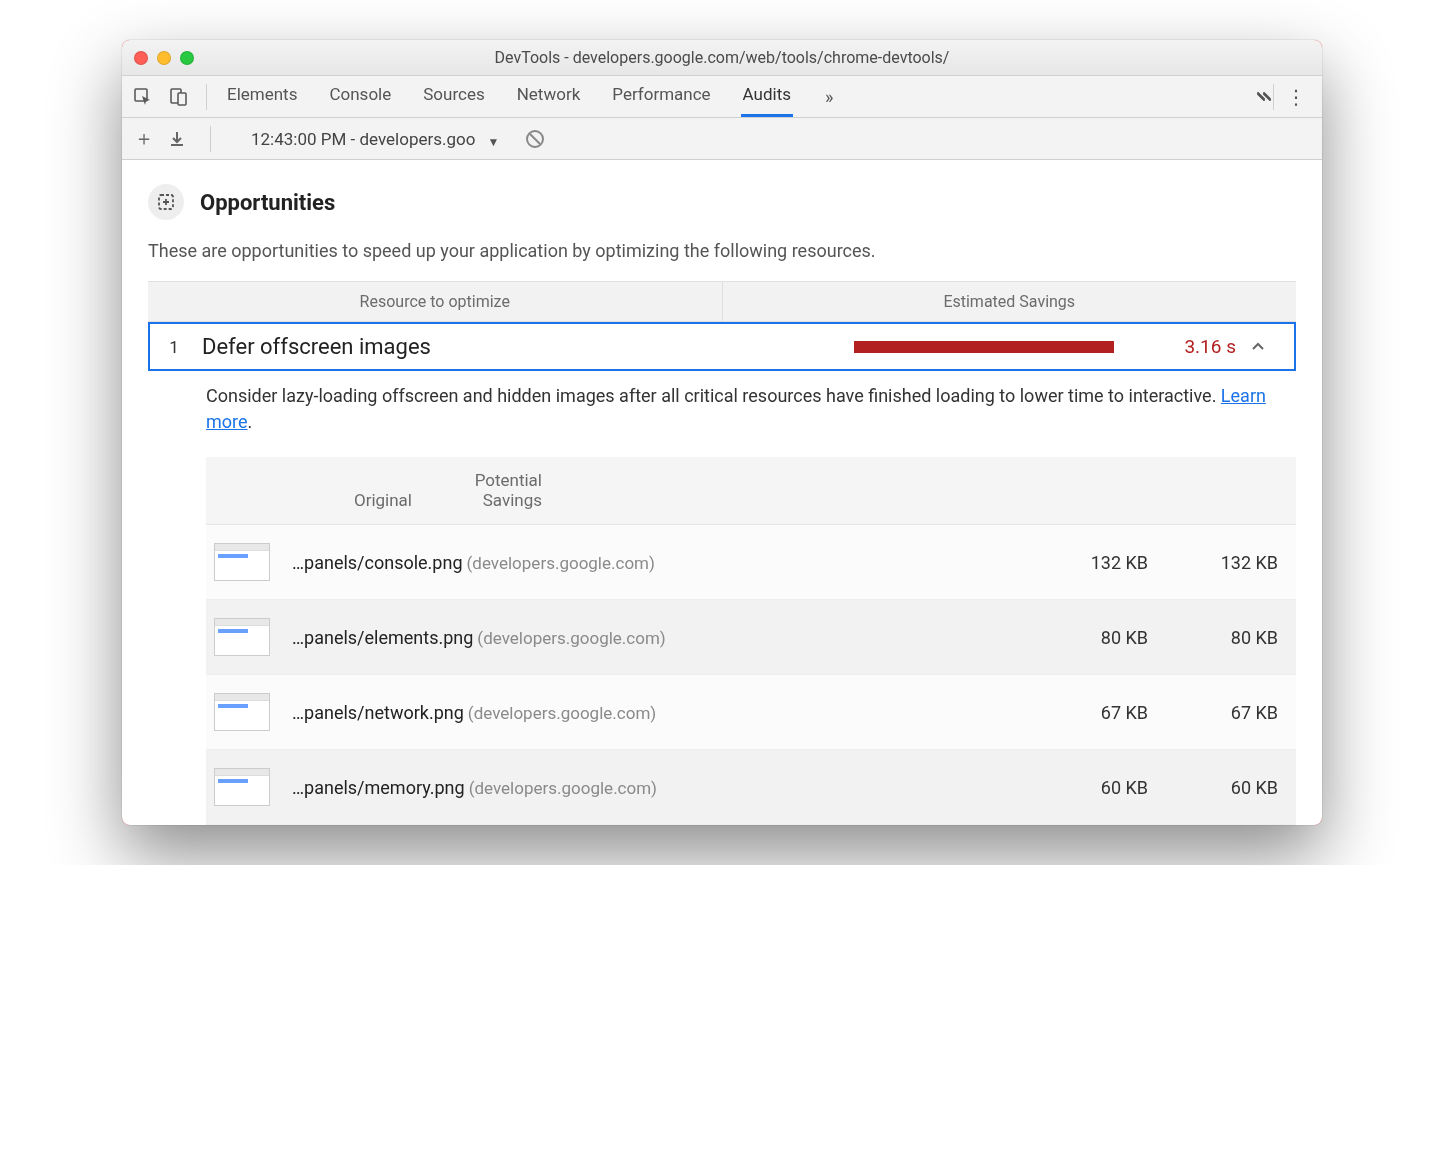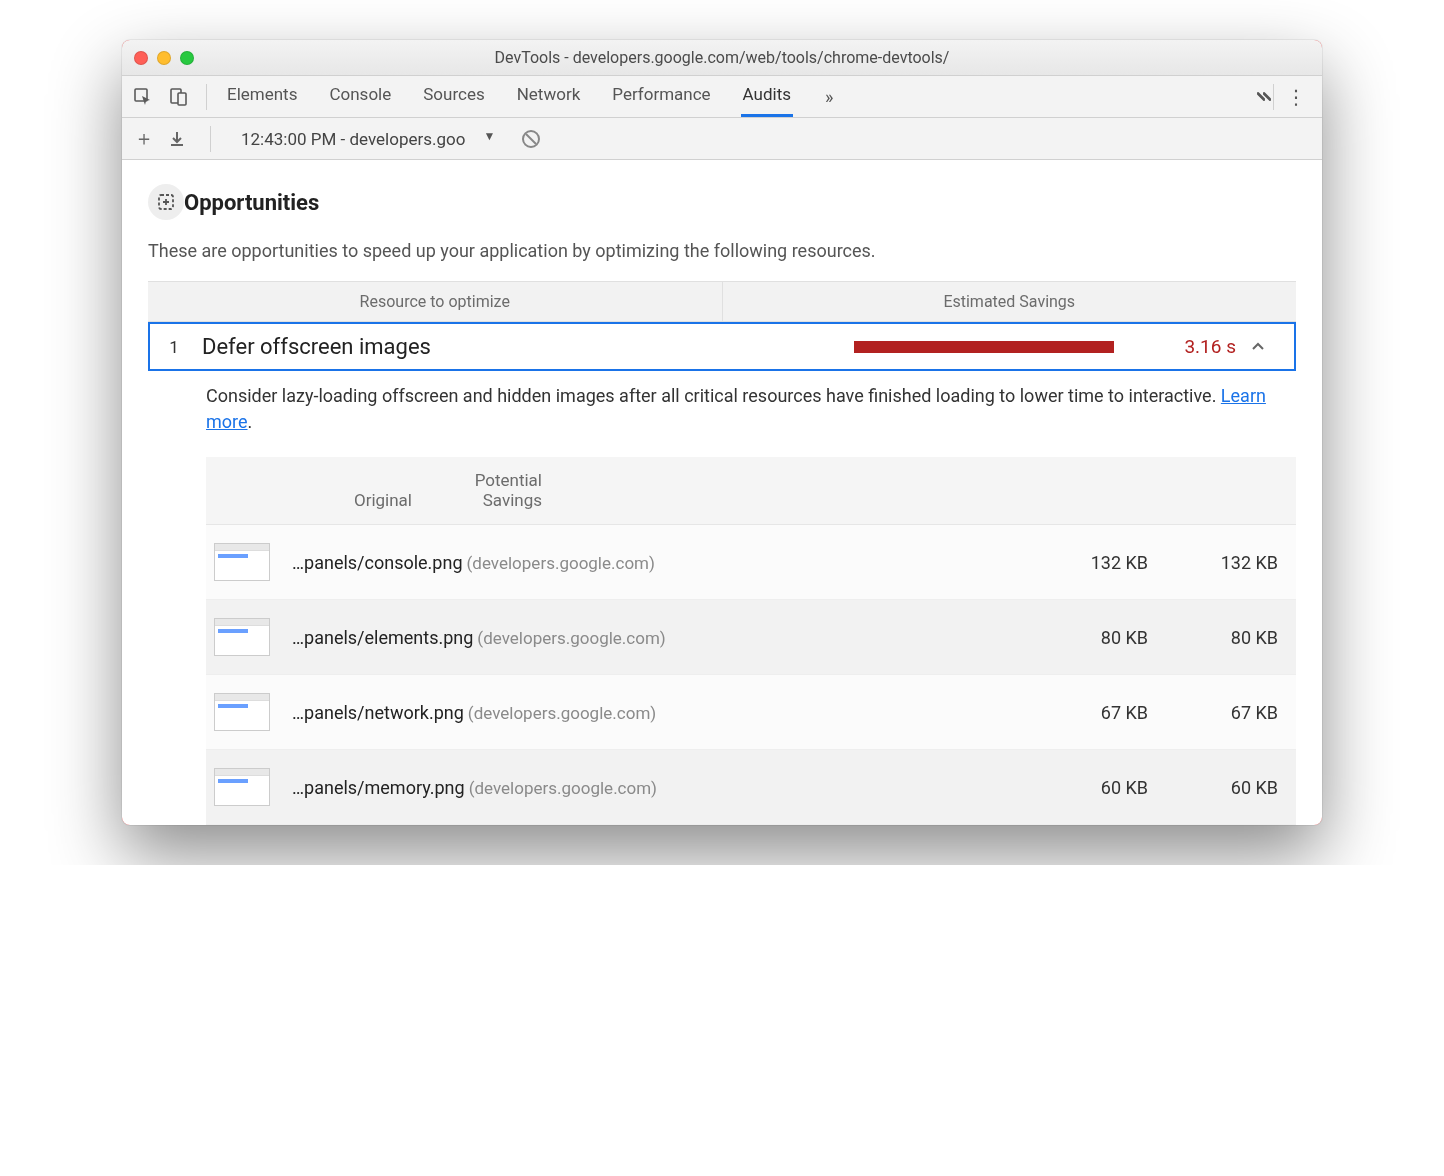--- a/index.html
+++ b/index.html
@@ -51,27 +51,27 @@
   .tab.active { color:#333; border-bottom-color:#1a73e8;}
   .more-tabs { color:#555; font-size:18px; margin-left:4px;}
   .menu-dots { margin-left:auto; color:#555; font-size:20px; display:flex; align-items:center; padding:0 6px;}
 
   
   .subbar {
     height:42px; background:#f3f3f3; border-bottom:1px solid #d0d0d0;
     display:flex; align-items:center; padding:0 10px; gap:12px;
   }
   .subbar .plus, .subbar .dl { color:#666; font-size:20px; width:24px; text-align:center;}
-  .subbar .dropdown { font-size:17px; color:#444; margin-left:12px; display:flex; align-items:flex-start; gap:18px;}
+  .subbar .dropdown { font-size:17px; color:#444; margin-left:22px; display:flex; align-items:flex-end; gap:12px;}
   .subbar .dropdown .caret{ font-size:12px; color:#555;}
   .subbar .clear-icon { margin-left:14px; color:#777;}
 
   
   .content { padding: 24px 26px 0 26px; background:#fff; color:#222;}
-  .opp-header { display:flex; align-items:center; margin-bottom:16px;}
+  .opp-header { display:flex; align-items:center; gap:16px; margin-bottom:16px;}
   .opp-header .badge {
     width:36px; height:36px; border-radius:50%; background:#eee;
     display:flex; align-items:center; justify-content:center; color:#444;
   }
   .opp-header h2 { font-size:22px; font-weight:700; color:#222;}
   .opp-desc { font-size:18px; color:#555; margin:20px 0 20px 0;}
 
   .grid-head {
     display:flex; background:#f2f2f2; border:1px solid #e0e0e0; border-left:none; border-right:none;
     font-size:16px; color:#6c6c6c;

